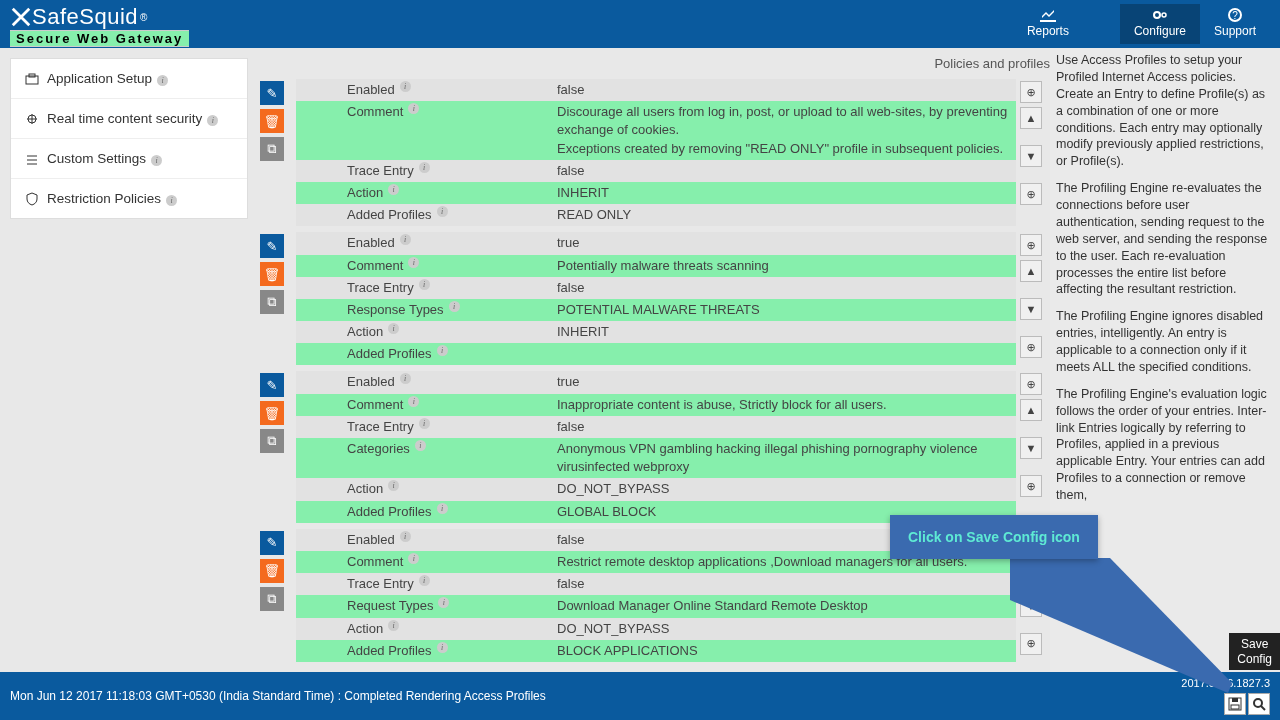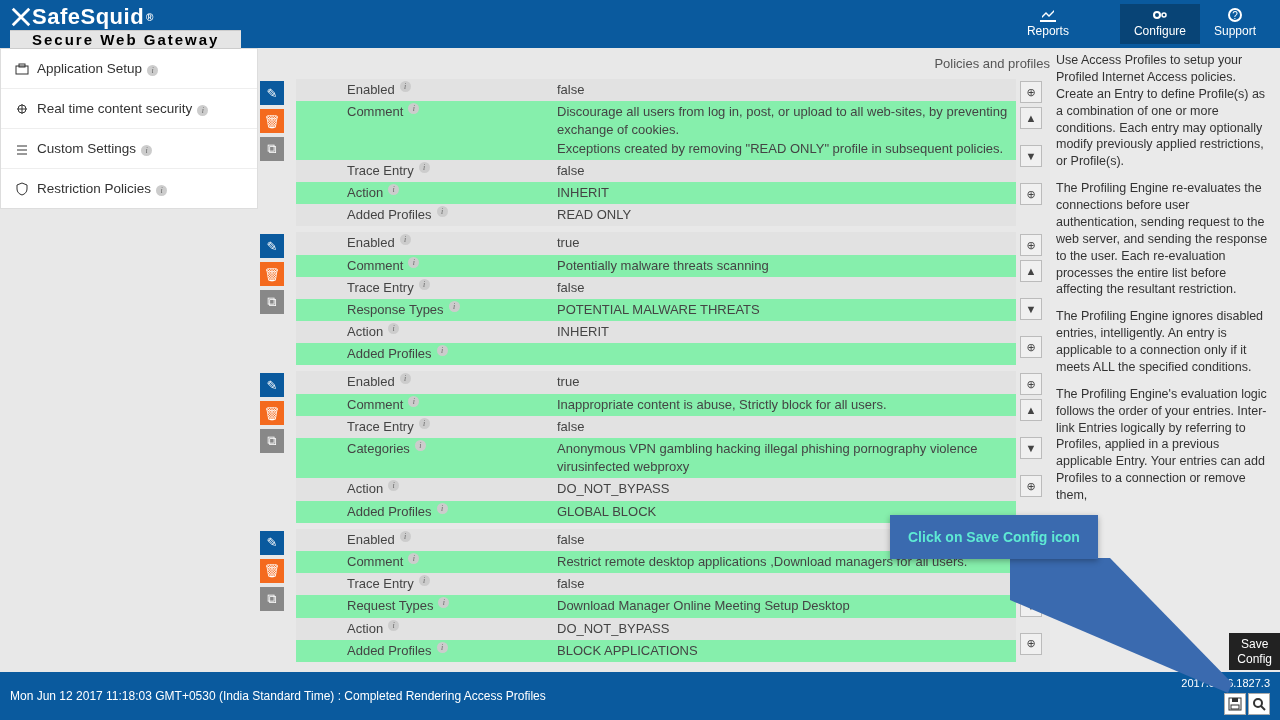--- a/index.html
+++ b/index.html
@@ -1,27 +1,27 @@
 <!DOCTYPE html>
 <html><head>
 <meta charset="utf-8">
 <style>
 * { margin:0; padding:0; box-sizing:border-box; }
 body { font-family:"Segoe UI",Arial,sans-serif; font-size:13px; background:#e8e8e8; width:1280px; height:720px; overflow:hidden; position:relative; }
 .topbar { background:#0a5a9e; height:48px; display:flex; align-items:center; padding:0 10px; color:#fff; position:relative; }
 .logo-block { height:40px; display:flex; flex-direction:column; }
-.logo-line { display:flex; align-items:center; font-size:22px; font-weight:bold; font-family:Arial,sans-serif; color:#fff; letter-spacing:0.5px; }
+.logo-line { display:flex; align-items:center; font-size:22px; font-weight:normal; font-family:Arial,sans-serif; color:#fff; letter-spacing:0.5px; }
 .logo-reg { font-size:10px; vertical-align:super; margin-left:2px; }
-.logo-sub { background:#e5e5e5; color:#000; font-size:15px; letter-spacing:2px; text-align:center; padding:0 22px; font-weight:bold; border-top:1px solid #ccc; border-bottom:1px solid #ccc; }
+.logo-sub { background:#86efac; color:#000; font-size:13px; letter-spacing:2px; text-align:center; padding:0 6px; font-weight:bold; border-top:1px solid #ccc; border-bottom:1px solid #ccc; }
 .top-right { margin-left:auto; display:flex; }
 .top-btn { color:#fff; text-align:center; padding:4px 14px 6px; font-size:12px; cursor:pointer; }
 .top-btn.active { background:#084476;margin-left:37px; }
 .top-btn svg { display:block; margin:0 auto 2px; }
 .main { display:flex; height:624px; }
-.sidebar { width:258px; }
+.sidebar { width:258px; padding:10px; }
 .side-card { background:#fff; border:1px solid #ddd; }
 .side-item { padding:12px 14px; border-bottom:1px solid #eee; cursor:pointer; display:flex; align-items:center; color:#333; font-size:13.5px; }
 .side-item:last-child { border-bottom:none; }
 .side-item svg { margin-right:8px; flex-shrink:0; }
 .center { flex:1; background:#e8e8e8; display:flex; flex-direction:column; }
 .center-title { text-align:right; font-size:13px; color:#555; padding:8px 0; }
 .center-body { flex:1; overflow-y:auto; padding:0 2px; position:relative; }
 .rule { display:flex; margin-bottom:6px; }
 .rule-actions { width:32px; display:flex; flex-direction:column; gap:4px; margin-right:4px; margin-top:2px; }
 .act-btn { width:24px; height:24px; display:flex; align-items:center; justify-content:center; font-size:13px; color:#fff; cursor:pointer; }
@@ -260,21 +260,21 @@
             <div class="kv-row">
               <div class="kv-key info-ic">Comment</div>
               <div class="kv-val">Restrict remote desktop applications ,Download managers for all users.</div>
             </div>
             <div class="kv-row alt">
               <div class="kv-key info-ic">Trace Entry</div>
               <div class="kv-val">false</div>
             </div>
             <div class="kv-row">
               <div class="kv-key info-ic">Request Types</div>
-              <div class="kv-val">Download Manager  Online Meeting  Setup Desktop</div>
+              <div class="kv-val">Download Manager  Online Standard  Remote Desktop</div>
             </div>
             <div class="kv-row alt">
               <div class="kv-key info-ic">Action</div>
               <div class="kv-val">DO_NOT_BYPASS</div>
             </div>
             <div class="kv-row">
               <div class="kv-key info-ic">Added Profiles</div>
               <div class="kv-val">BLOCK APPLICATIONS</div>
             </div>
           </div>

